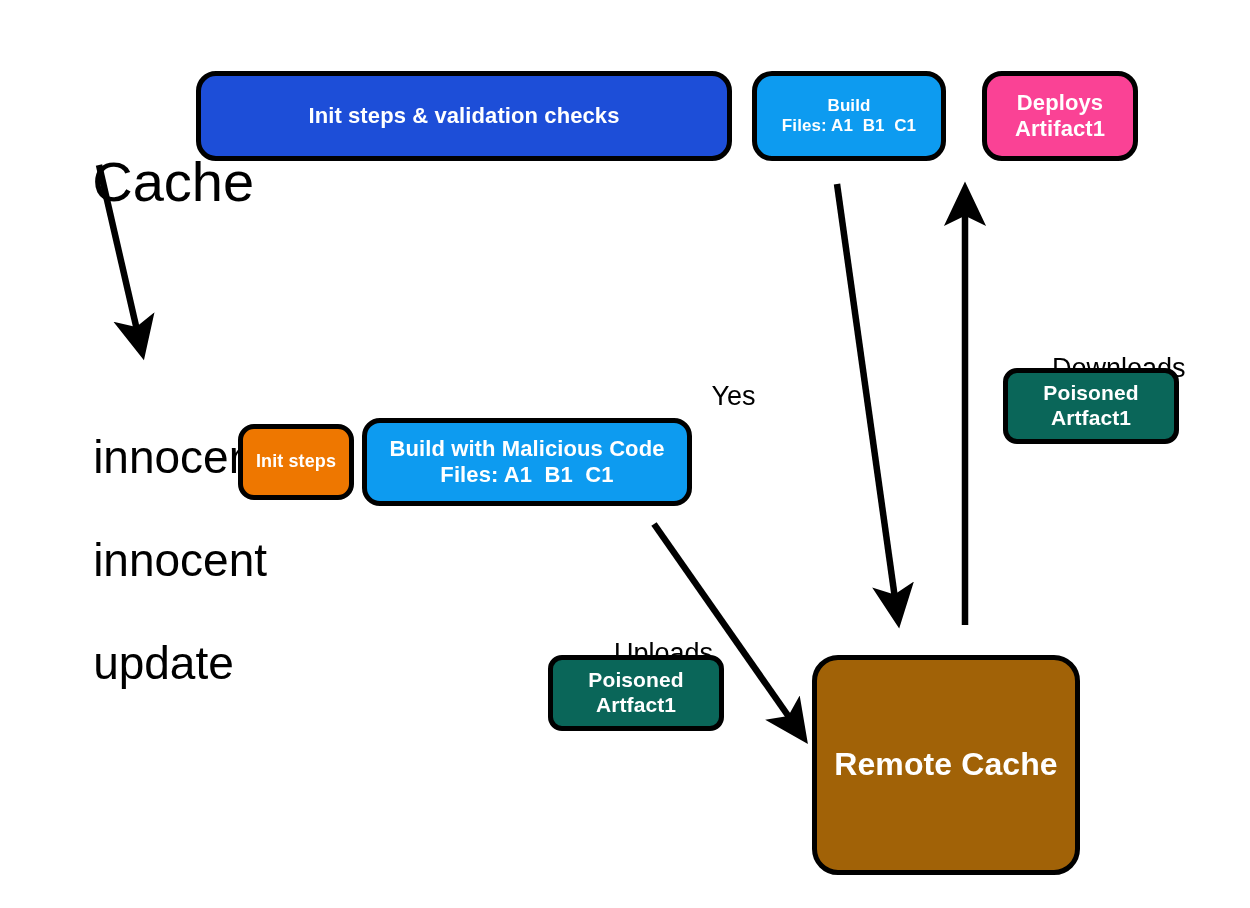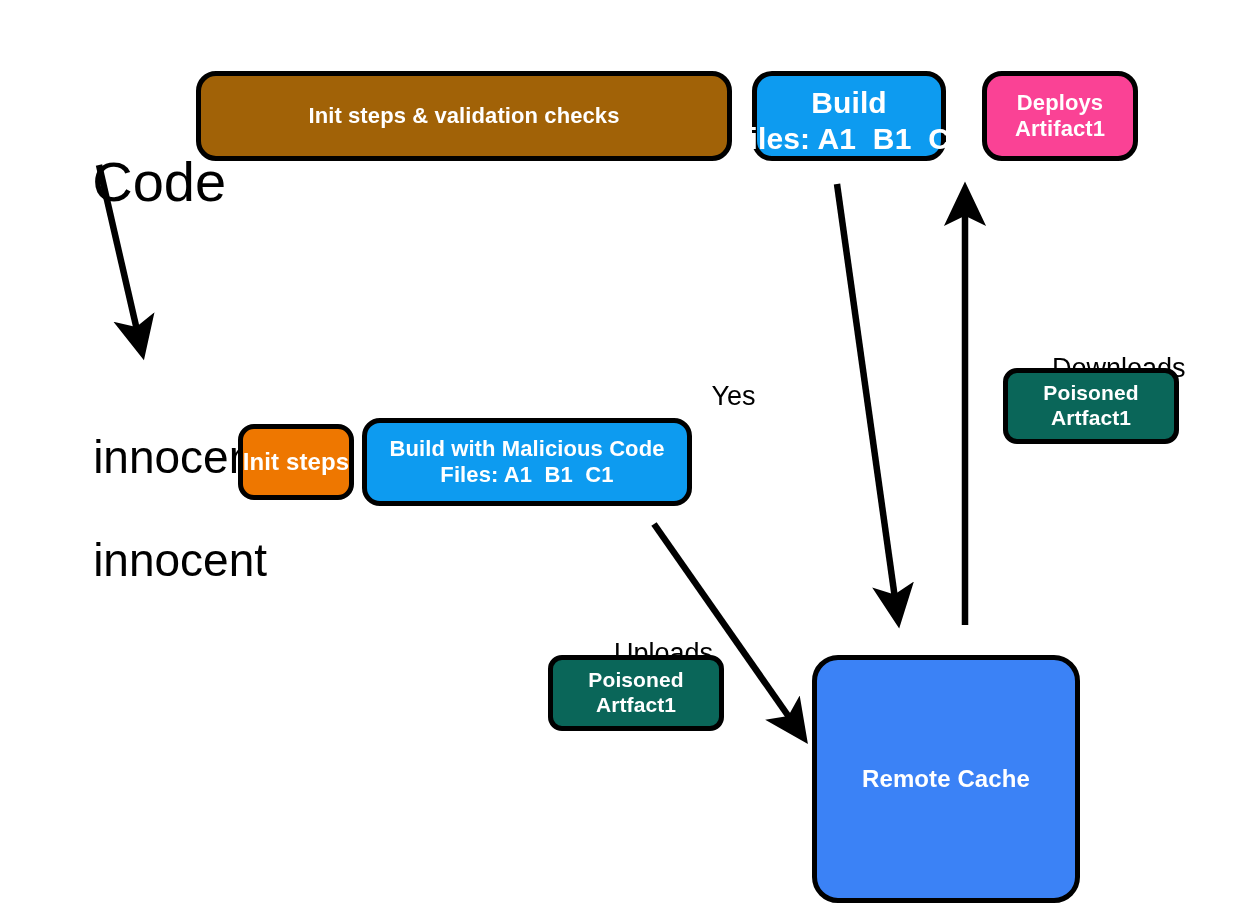--- a/index.html
+++ b/index.html
@@ -31,43 +31,42 @@
     font-weight: bold;
     text-align: center;
     line-height: 1.18;
     letter-spacing: 0.1px;
   }
   .node .ln { display: block; white-space: pre; }
 
   
   #node-init-validate {
     left: 196px; top: 71px; width: 536px; height: 90px;
-    background: #a16207;
+    background: #1d4ed8;
     font-size: 22px;
     border-radius: 20px;
   }
   #node-build-main {
     left: 752px; top: 71px; width: 194px; height: 90px;
     background: #0d9bf0;
-    font-size: 30px;
+    font-size: 17px;
     border-radius: 20px;
-    justify-content: flex-end;
   }
   #node-deploys {
     left: 982px; top: 71px; width: 156px; height: 90px;
     background: #fa4295;
     font-size: 22px;
     border-radius: 20px;
   }
 
   
   #node-init-steps {
     left: 238px; top: 424px; width: 116px; height: 76px;
     background: #ee7700;
-    font-size: 24px;
+    font-size: 18px;
     border-radius: 16px;
   }
   #node-build-malicious {
     left: 362px; top: 418px; width: 330px; height: 88px;
     background: #0d9bf0;
     font-size: 22px;
     border-radius: 18px;
     align-items: center;
   }
 
@@ -80,23 +79,23 @@
   }
   #node-artifact-upload {
     left: 548px; top: 655px; width: 176px; height: 76px;
     background: #0a6659;
     font-size: 21px;
     border-radius: 14px;
   }
 
   
   #node-remote-cache {
-    left: 812px; top: 655px; width: 268px; height: 248px;
-    background: #3b82f6;
-    font-size: 24px;
+    left: 812px; top: 655px; width: 268px; height: 220px;
+    background: #a16207;
+    font-size: 32px;
     border-radius: 26px;
     font-weight: bold;
   }
 
   
   .plain-label {
     position: absolute;
     color: #000000;
     font-weight: normal;
     white-space: pre;
@@ -145,26 +144,27 @@
     <line x1="99" y1="165" x2="142" y2="352" stroke="#000000" stroke-width="6.5" marker-end="url(#arrowhead)"></line>
 
     <line x1="837" y1="184" x2="898" y2="620" stroke="#000000" stroke-width="6.5" marker-end="url(#arrowhead)"></line>
 
     <line x1="965" y1="625" x2="965" y2="190" stroke="#000000" stroke-width="6.5" marker-end="url(#arrowhead)"></line>
 
     <line x1="654" y1="524" x2="803" y2="737" stroke="#000000" stroke-width="6.5" marker-end="url(#arrowhead)"></line>
   </svg>
 
   <div class="plain-label" id="label-main">
-    <span>Code</span>
+    <span>Cache</span>
   </div>
 
   <div class="plain-label" id="label-branch">
     <span>innocent</span><br>
     <span>innocent</span><br>
+    <span>update</span>
   </div>
 
   <div class="node" id="node-init-validate">
     <span class="ln">Init steps &amp; validation checks</span>
   </div>
 
   <div class="node" id="node-build-main">
     <span class="ln">Build</span>
     <span class="ln">Files: A1  B1  C1</span>
   </div>

